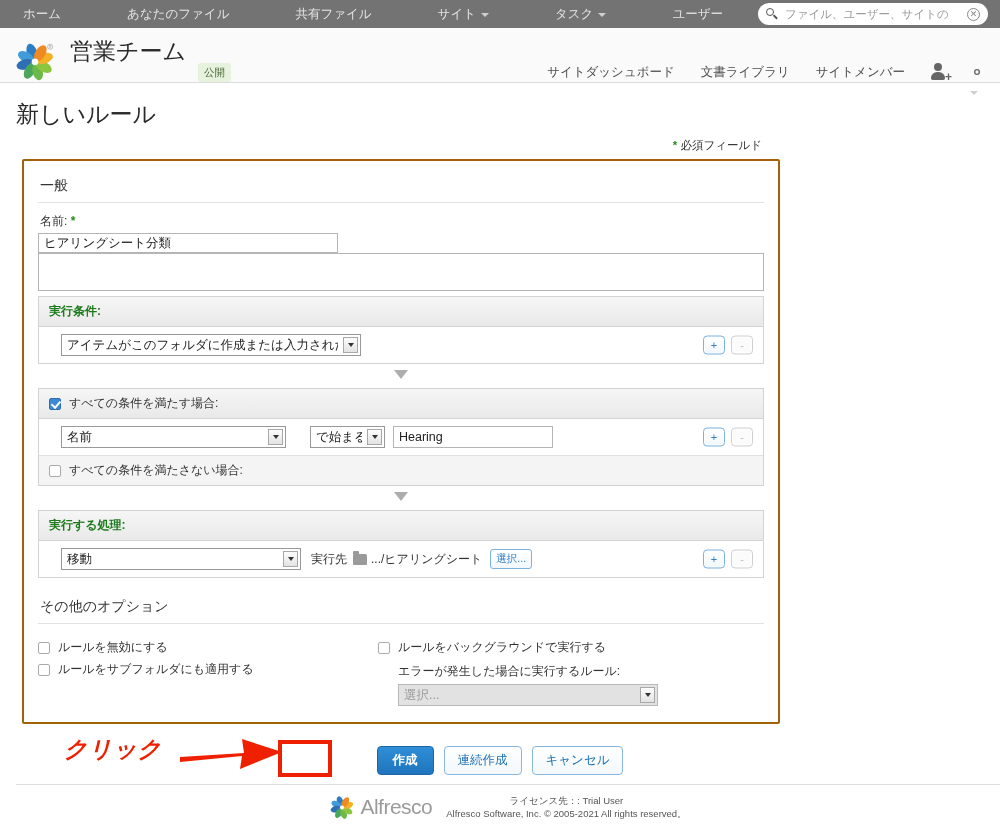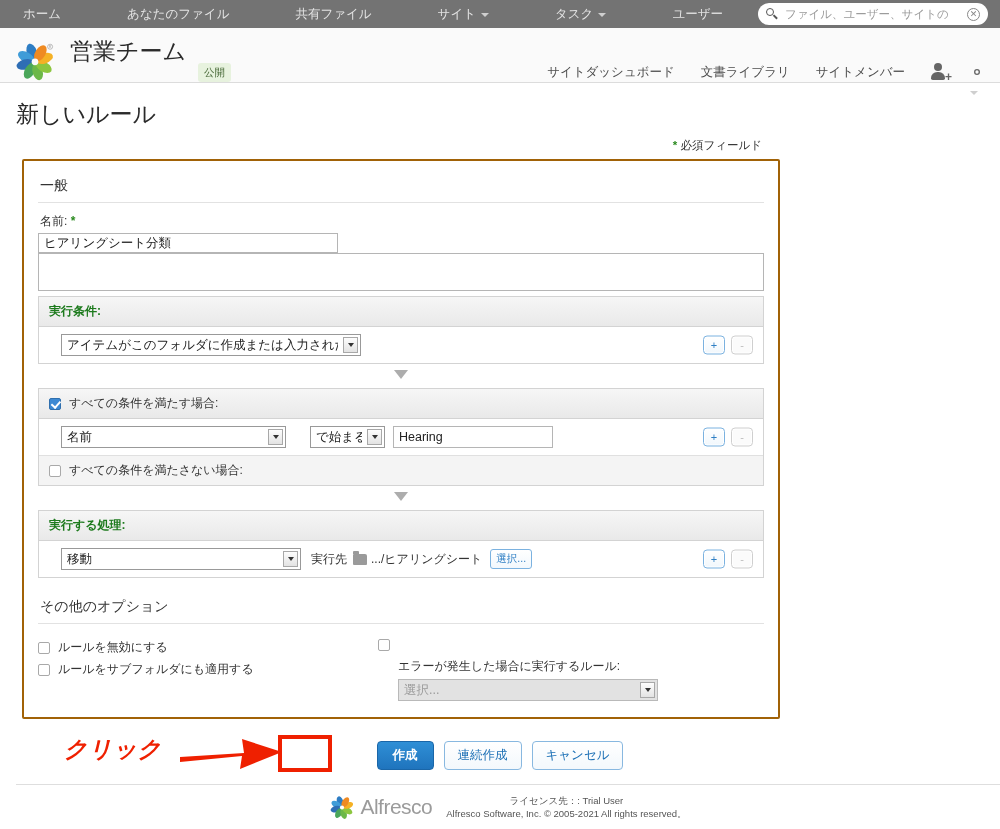--- a/index.html
+++ b/index.html
@@ -687,20 +687,21 @@
           <span>ルールを無効にする</span>
         </div>
         <div class="opt-line">
           <span class="cbox"></span>
           <span>ルールをサブフォルダにも適用する</span>
         </div>
       </div>
       <div class="opt-col">
         <div class="opt-line">
           <span class="cbox"></span>
+          <span>ルールをバックグラウンドで実行する</span>
         </div>
         <div class="opt-sublabel">エラーが発生した場合に実行するルール:</div>
         <div class="opt-select-wrap">
           <span class="sel-wrap disabled">
             <select class="sel" style="width:260px;">
               <option>選択...</option>
             </select>
             <span class="arrow"></span>
           </span>
         </div>

